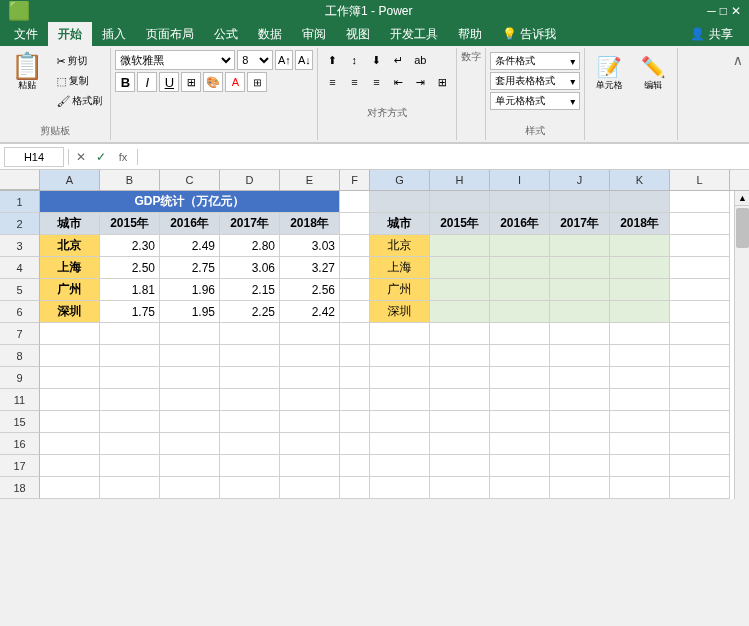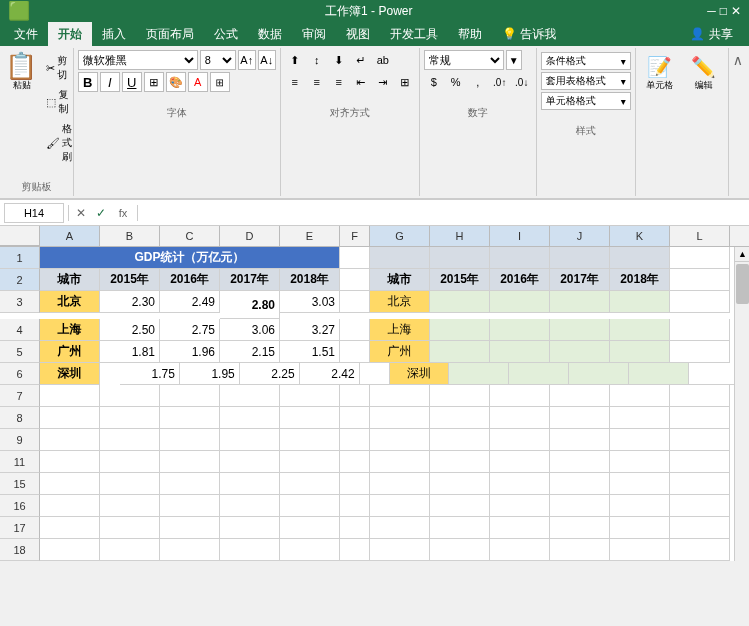--- a/index.html
+++ b/index.html
@@ -79,21 +79,20 @@
       <div style="display:flex; gap:2px; align-items:center;">
         <div style="font-weight:bold; border:1px solid #bbb; background:white; width:20px; height:20px; cursor:pointer; font-size:13px; display:flex; align-items:center; justify-content:center;">B</div>
         <div style="font-style:italic; border:1px solid #bbb; background:white; width:20px; height:20px; cursor:pointer; font-size:13px; display:flex; align-items:center; justify-content:center;">I</div>
         <div style="border:1px solid #bbb; background:white; width:20px; height:20px; cursor:pointer; font-size:13px; display:flex; align-items:center; justify-content:center; text-decoration:underline;">U</div>
         <div style="border:1px solid #bbb; background:white; width:20px; height:20px; cursor:pointer; font-size:11px; display:flex; align-items:center; justify-content:center;">⊞</div>
         <div style="border:1px solid #bbb; background:white; width:20px; height:20px; cursor:pointer; font-size:11px; display:flex; align-items:center; justify-content:center;">🎨</div>
         <div style="border:1px solid #bbb; background:white; width:20px; height:20px; cursor:pointer; font-size:11px; display:flex; align-items:center; justify-content:center; color:red;">A</div>
         <div style="border:1px solid #bbb; background:white; width:20px; height:20px; cursor:pointer; font-size:10px; display:flex; align-items:center; justify-content:center;">⊞</div>
       </div>
     </div>
-    <div style="font-size:10px; color:#666; text-align:center;">字体</div>
   </div>
 
   <div style="display:flex; flex-direction:column; border-right:1px solid #ccc; padding:2px 4px;">
     <div style="display:flex; flex-direction:column; gap:2px; padding-bottom:14px;">
       <div style="display:flex; gap:2px;">
         <div style="width:20px; height:20px; border:1px solid transparent; display:flex; align-items:center; justify-content:center; cursor:pointer; font-size:11px;">⬆</div>
         <div style="width:20px; height:20px; border:1px solid transparent; display:flex; align-items:center; justify-content:center; cursor:pointer; font-size:11px;">↕</div>
         <div style="width:20px; height:20px; border:1px solid transparent; display:flex; align-items:center; justify-content:center; cursor:pointer; font-size:11px;">⬇</div>
         <div style="width:20px; height:20px; border:1px solid transparent; display:flex; align-items:center; justify-content:center; cursor:pointer; font-size:11px;">↵</div>
         <div style="width:20px; height:20px; border:1px solid transparent; display:flex; align-items:center; justify-content:center; cursor:pointer; font-size:11px;">ab</div>
@@ -104,35 +103,20 @@
         <div style="width:20px; height:20px; border:1px solid transparent; display:flex; align-items:center; justify-content:center; cursor:pointer; font-size:11px;">≡</div>
         <div style="width:20px; height:20px; border:1px solid transparent; display:flex; align-items:center; justify-content:center; cursor:pointer; font-size:11px;">⇤</div>
         <div style="width:20px; height:20px; border:1px solid transparent; display:flex; align-items:center; justify-content:center; cursor:pointer; font-size:11px;">⇥</div>
         <div style="width:20px; height:20px; border:1px solid transparent; display:flex; align-items:center; justify-content:center; cursor:pointer; font-size:11px;">⊞</div>
       </div>
     </div>
     <div style="font-size:10px; color:#666; text-align:center;">对齐方式</div>
   </div>
 
   <div style="display:flex; flex-direction:column; border-right:1px solid #ccc; padding:2px 4px;">
-    <div style="display:flex; flex-direction:column; gap:2px; padding-bottom:14px;">
-      <div style="display:flex; gap:2px; align-items:center;">
-        <select style="border:1px solid #bbb; background:white; font-size:11px; height:20px; width:80px;">
-          <option>常规</option>
-        </select>
-        <div style="width:16px; height:20px; border:1px solid #bbb; background:white; display:flex; align-items:center; justify-content:center; cursor:pointer; font-size:10px;">▼</div>
-      </div>
-      <div style="display:flex; gap:2px; align-items:center;">
-        <div style="width:20px; height:20px; border:1px solid transparent; display:flex; align-items:center; justify-content:center; cursor:pointer; font-size:11px;">$</div>
-        <div style="width:20px; height:20px; border:1px solid transparent; display:flex; align-items:center; justify-content:center; cursor:pointer; font-size:11px;">%</div>
-        <div style="width:20px; height:20px; border:1px solid transparent; display:flex; align-items:center; justify-content:center; cursor:pointer; font-size:11px;">,</div>
-        <div style="width:20px; height:20px; border:1px solid transparent; display:flex; align-items:center; justify-content:center; cursor:pointer; font-size:10px;">.0↑</div>
-        <div style="width:20px; height:20px; border:1px solid transparent; display:flex; align-items:center; justify-content:center; cursor:pointer; font-size:10px;">.0↓</div>
-      </div>
-    </div>
     <div style="font-size:10px; color:#666; text-align:center;">数字</div>
   </div>
 
   <div style="display:flex; flex-direction:column; border-right:1px solid #ccc; padding:2px 4px;">
     <div style="display:flex; flex-direction:column; gap:2px; padding-bottom:14px; padding-top:2px;">
       <div style="border:1px solid #bbb; background:white; font-size:10px; padding:1px 4px; cursor:pointer; white-space:nowrap; display:flex; align-items:center; justify-content:space-between; width:90px; height:18px;">
         <span>条件格式</span>
           <span>▾</span>
       </div>
       <div style="border:1px solid #bbb; background:white; font-size:10px; padding:1px 4px; cursor:pointer; white-space:nowrap; display:flex; align-items:center; justify-content:space-between; width:90px; height:18px;">
@@ -221,21 +205,21 @@
       <div style="width:60px; height:22px; border-right:1px solid #d0d0d0; border-bottom:1px solid #d0d0d0; display:flex; align-items:center; justify-content:center; font-size:12px; background:#d6dce4; font-weight:bold;">2017年</div>
       <div style="width:60px; height:22px; border-right:1px solid #d0d0d0; border-bottom:1px solid #d0d0d0; display:flex; align-items:center; justify-content:center; font-size:12px; background:#d6dce4; font-weight:bold;">2018年</div>
       <div style="width:60px; height:22px; border-right:1px solid #d0d0d0; border-bottom:1px solid #d0d0d0; background:white;"></div>
     </div>
 
     <div style="display:flex;">
       <div style="width:40px; min-width:40px; height:22px; border-right:1px solid #bbb; border-bottom:1px solid #d0d0d0; display:flex; align-items:center; justify-content:center; font-size:11px; color:#333; background:#f2f2f2;">3</div>
       <div style="width:60px; height:22px; border-right:1px solid #d0d0d0; border-bottom:1px solid #d0d0d0; display:flex; align-items:center; justify-content:center; font-size:12px; background:#ffd966; font-weight:bold;">北京</div>
       <div style="width:60px; height:22px; border-right:1px solid #d0d0d0; border-bottom:1px solid #d0d0d0; display:flex; align-items:center; justify-content:flex-end; padding:0 4px; font-size:12px; background:white;">2.30</div>
       <div style="width:60px; height:22px; border-right:1px solid #d0d0d0; border-bottom:1px solid #d0d0d0; display:flex; align-items:center; justify-content:flex-end; padding:0 4px; font-size:12px; background:white;">2.49</div>
-      <div style="width:60px; height:28px; border-right:1px solid #d0d0d0; border-bottom:1px solid #d0d0d0; display:flex; align-items:center; justify-content:flex-end; padding:0 4px; font-size:12px; background:white;font-weight:bold;">2.80</div>
+      <div style="width:60px; height:22px; border-right:1px solid #d0d0d0; border-bottom:1px solid #d0d0d0; display:flex; align-items:center; justify-content:flex-end; padding:0 4px; font-size:12px; background:white;">2.80</div>
       <div style="width:60px; height:22px; border-right:1px solid #d0d0d0; border-bottom:1px solid #d0d0d0; display:flex; align-items:center; justify-content:flex-end; padding:0 4px; font-size:12px; background:white;">3.03</div>
       <div style="width:30px; height:22px; border-right:1px solid #d0d0d0; border-bottom:1px solid #d0d0d0; background:white;"></div>
       <div style="width:60px; height:22px; border-right:1px solid #d0d0d0; border-bottom:1px solid #d0d0d0; display:flex; align-items:center; justify-content:center; font-size:12px; background:#ffd966;">北京</div>
       <div style="width:60px; height:22px; border-right:1px solid #d0d0d0; border-bottom:1px solid #d0d0d0; background:#e2efda;"></div>
       <div style="width:60px; height:22px; border-right:1px solid #d0d0d0; border-bottom:1px solid #d0d0d0; background:#e2efda;"></div>
       <div style="width:60px; height:22px; border-right:1px solid #d0d0d0; border-bottom:1px solid #d0d0d0; background:#e2efda;"></div>
       <div style="width:60px; height:22px; border-right:1px solid #d0d0d0; border-bottom:1px solid #d0d0d0; background:#e2efda;"></div>
       <div style="width:60px; height:22px; border-right:1px solid #d0d0d0; border-bottom:1px solid #d0d0d0; background:white;"></div>
     </div>
 
@@ -254,34 +238,34 @@
       <div style="width:60px; height:22px; border-right:1px solid #d0d0d0; border-bottom:1px solid #d0d0d0; background:#e2efda;"></div>
       <div style="width:60px; height:22px; border-right:1px solid #d0d0d0; border-bottom:1px solid #d0d0d0; background:white;"></div>
     </div>
 
     <div style="display:flex;">
       <div style="width:40px; min-width:40px; height:22px; border-right:1px solid #bbb; border-bottom:1px solid #d0d0d0; display:flex; align-items:center; justify-content:center; font-size:11px; color:#333; background:#f2f2f2;">5</div>
       <div style="width:60px; height:22px; border-right:1px solid #d0d0d0; border-bottom:1px solid #d0d0d0; display:flex; align-items:center; justify-content:center; font-size:12px; background:#ffd966; font-weight:bold;">广州</div>
       <div style="width:60px; height:22px; border-right:1px solid #d0d0d0; border-bottom:1px solid #d0d0d0; display:flex; align-items:center; justify-content:flex-end; padding:0 4px; font-size:12px; background:white;">1.81</div>
       <div style="width:60px; height:22px; border-right:1px solid #d0d0d0; border-bottom:1px solid #d0d0d0; display:flex; align-items:center; justify-content:flex-end; padding:0 4px; font-size:12px; background:white;">1.96</div>
       <div style="width:60px; height:22px; border-right:1px solid #d0d0d0; border-bottom:1px solid #d0d0d0; display:flex; align-items:center; justify-content:flex-end; padding:0 4px; font-size:12px; background:white;">2.15</div>
-      <div style="width:60px; height:22px; border-right:1px solid #d0d0d0; border-bottom:1px solid #d0d0d0; display:flex; align-items:center; justify-content:flex-end; padding:0 4px; font-size:12px; background:white;">1.51</div>
+      <div style="width:60px; height:22px; border-right:1px solid #d0d0d0; border-bottom:1px solid #d0d0d0; display:flex; align-items:center; justify-content:flex-end; padding:0 4px; font-size:12px; background:white;">2.56</div>
       <div style="width:30px; height:22px; border-right:1px solid #d0d0d0; border-bottom:1px solid #d0d0d0; background:white;"></div>
       <div style="width:60px; height:22px; border-right:1px solid #d0d0d0; border-bottom:1px solid #d0d0d0; display:flex; align-items:center; justify-content:center; font-size:12px; background:#ffd966;">广州</div>
       <div style="width:60px; height:22px; border-right:1px solid #d0d0d0; border-bottom:1px solid #d0d0d0; background:#e2efda;"></div>
       <div style="width:60px; height:22px; border-right:1px solid #d0d0d0; border-bottom:1px solid #d0d0d0; background:#e2efda;"></div>
       <div style="width:60px; height:22px; border-right:1px solid #d0d0d0; border-bottom:1px solid #d0d0d0; background:#e2efda;"></div>
       <div style="width:60px; height:22px; border-right:1px solid #d0d0d0; border-bottom:1px solid #d0d0d0; background:#e2efda;"></div>
       <div style="width:60px; height:22px; border-right:1px solid #d0d0d0; border-bottom:1px solid #d0d0d0; background:white;"></div>
     </div>
 
     <div style="display:flex;">
       <div style="width:40px; min-width:40px; height:22px; border-right:1px solid #bbb; border-bottom:1px solid #d0d0d0; display:flex; align-items:center; justify-content:center; font-size:11px; color:#333; background:#f2f2f2;">6</div>
       <div style="width:60px; height:22px; border-right:1px solid #d0d0d0; border-bottom:1px solid #d0d0d0; display:flex; align-items:center; justify-content:center; font-size:12px; background:#ffd966; font-weight:bold;">深圳</div>
-      <div style="width:60px; height:22px; border-right:1px solid #d0d0d0; border-bottom:1px solid #d0d0d0; display:flex; align-items:center; justify-content:flex-end; padding:0 4px; font-size:12px; background:white;margin-left:20px;">1.75</div>
+      <div style="width:60px; height:22px; border-right:1px solid #d0d0d0; border-bottom:1px solid #d0d0d0; display:flex; align-items:center; justify-content:flex-end; padding:0 4px; font-size:12px; background:white;">1.75</div>
       <div style="width:60px; height:22px; border-right:1px solid #d0d0d0; border-bottom:1px solid #d0d0d0; display:flex; align-items:center; justify-content:flex-end; padding:0 4px; font-size:12px; background:white;">1.95</div>
       <div style="width:60px; height:22px; border-right:1px solid #d0d0d0; border-bottom:1px solid #d0d0d0; display:flex; align-items:center; justify-content:flex-end; padding:0 4px; font-size:12px; background:white;">2.25</div>
       <div style="width:60px; height:22px; border-right:1px solid #d0d0d0; border-bottom:1px solid #d0d0d0; display:flex; align-items:center; justify-content:flex-end; padding:0 4px; font-size:12px; background:white;">2.42</div>
       <div style="width:30px; height:22px; border-right:1px solid #d0d0d0; border-bottom:1px solid #d0d0d0; background:white;"></div>
       <div style="width:60px; height:22px; border-right:1px solid #d0d0d0; border-bottom:1px solid #d0d0d0; display:flex; align-items:center; justify-content:center; font-size:12px; background:#ffd966;">深圳</div>
       <div style="width:60px; height:22px; border-right:1px solid #d0d0d0; border-bottom:1px solid #d0d0d0; background:#e2efda;"></div>
       <div style="width:60px; height:22px; border-right:1px solid #d0d0d0; border-bottom:1px solid #d0d0d0; background:#e2efda;"></div>
       <div style="width:60px; height:22px; border-right:1px solid #d0d0d0; border-bottom:1px solid #d0d0d0; background:#e2efda;"></div>
       <div style="width:60px; height:22px; border-right:1px solid #d0d0d0; border-bottom:1px solid #d0d0d0; background:#e2efda;"></div>
       <div style="width:60px; height:22px; border-right:1px solid #d0d0d0; border-bottom:1px solid #d0d0d0; background:white;"></div>

